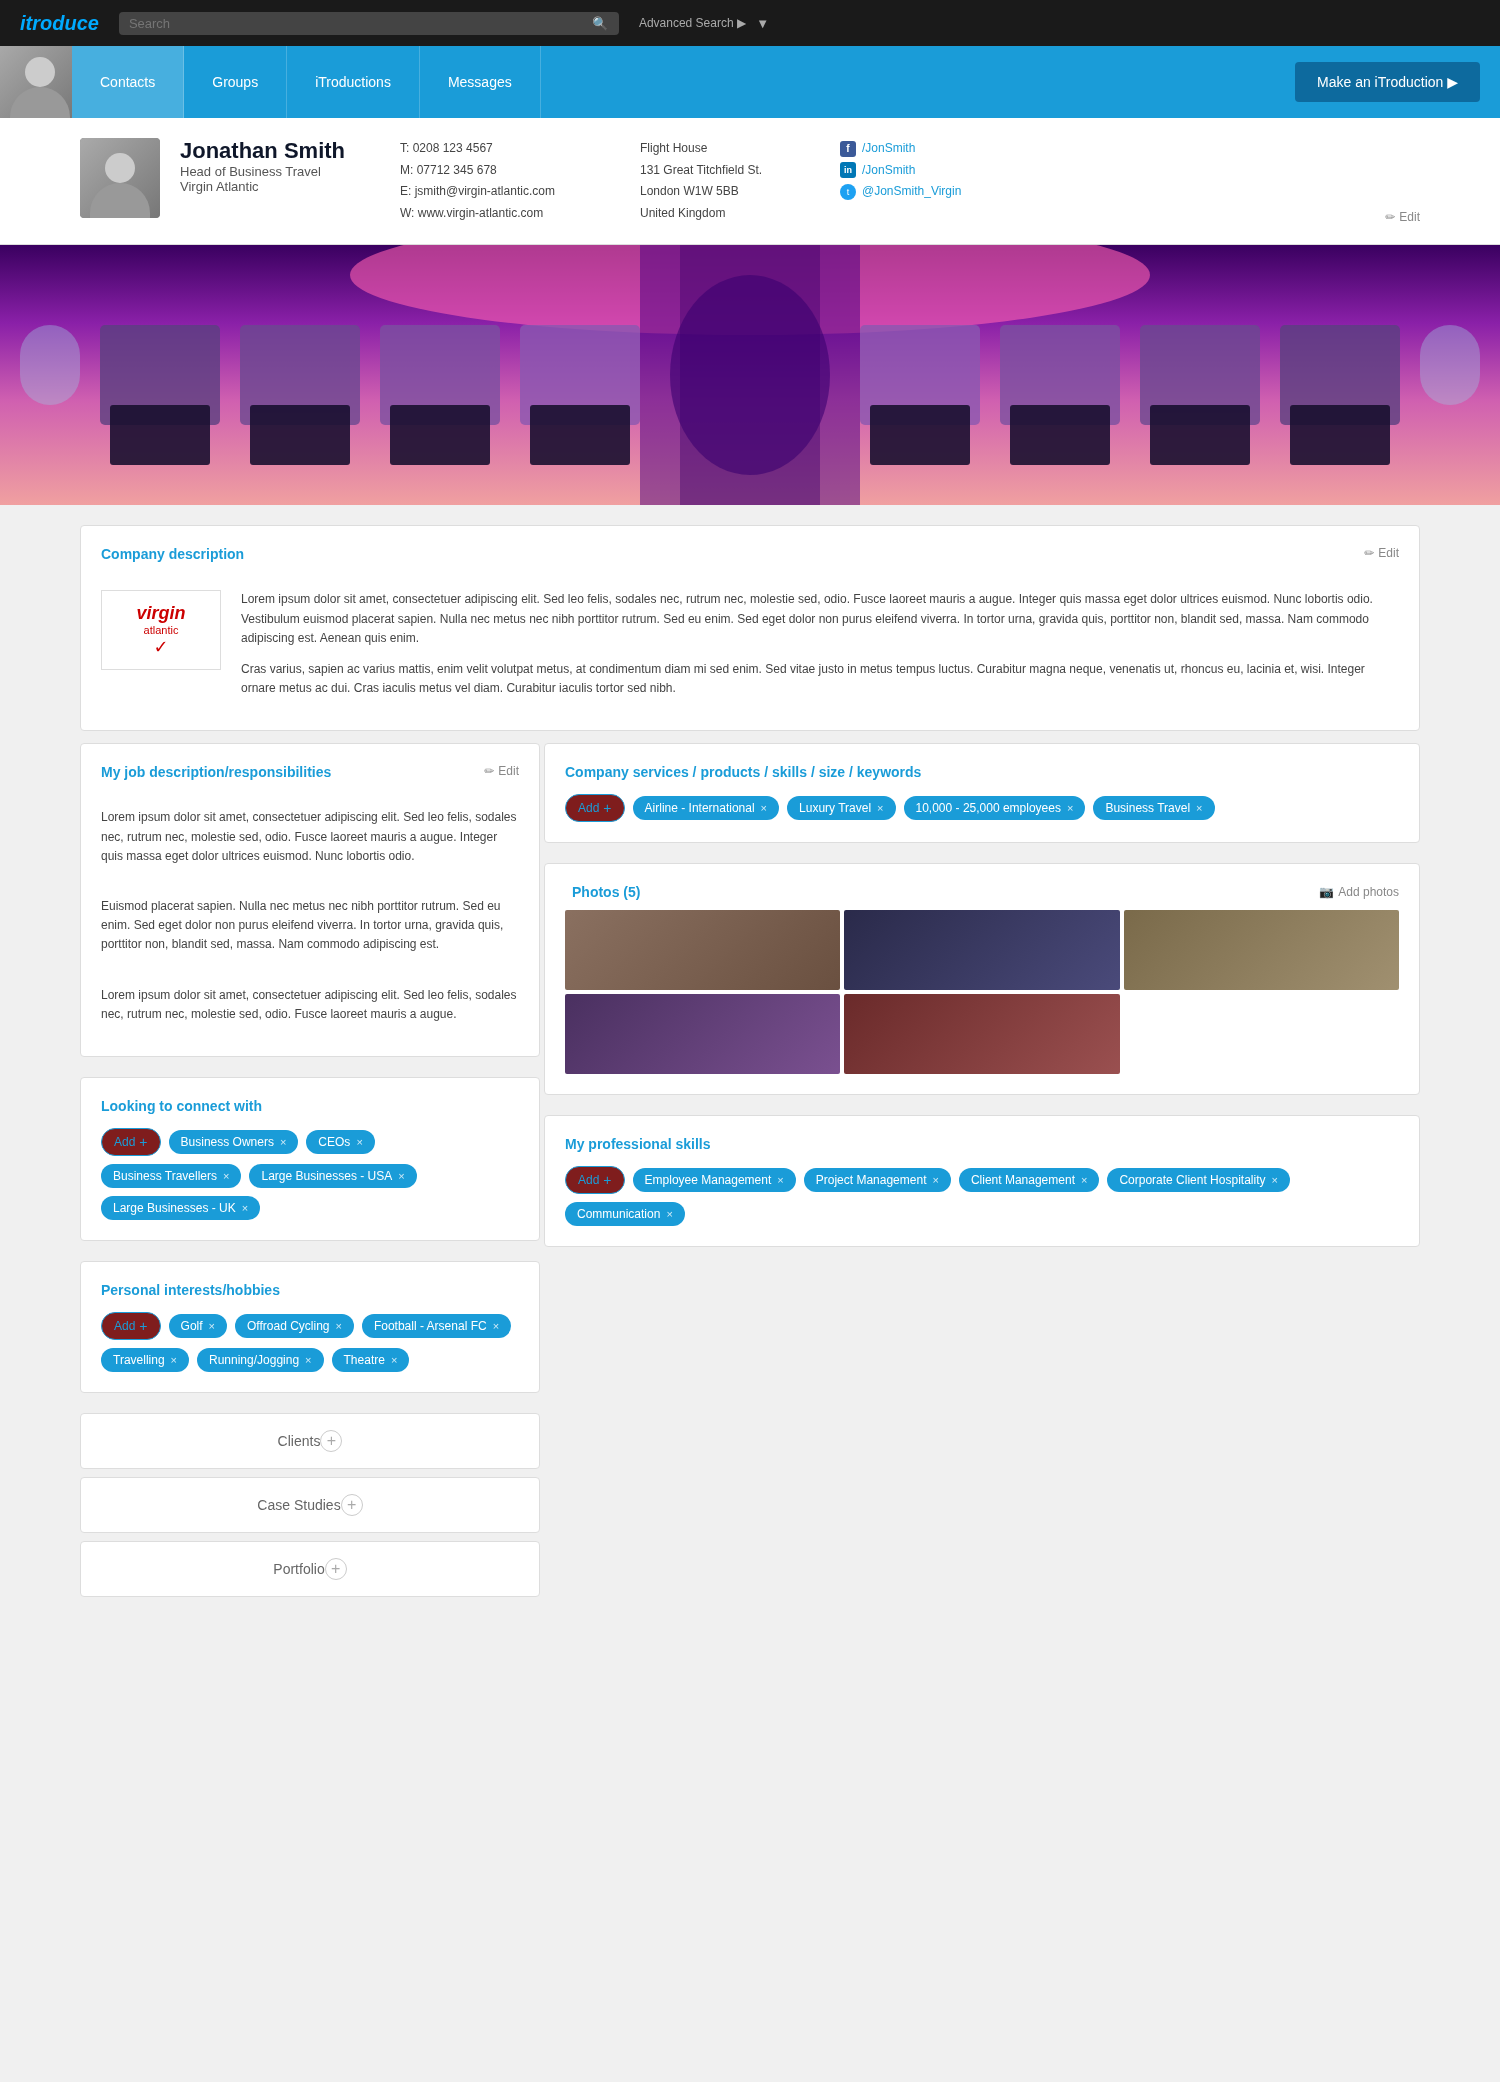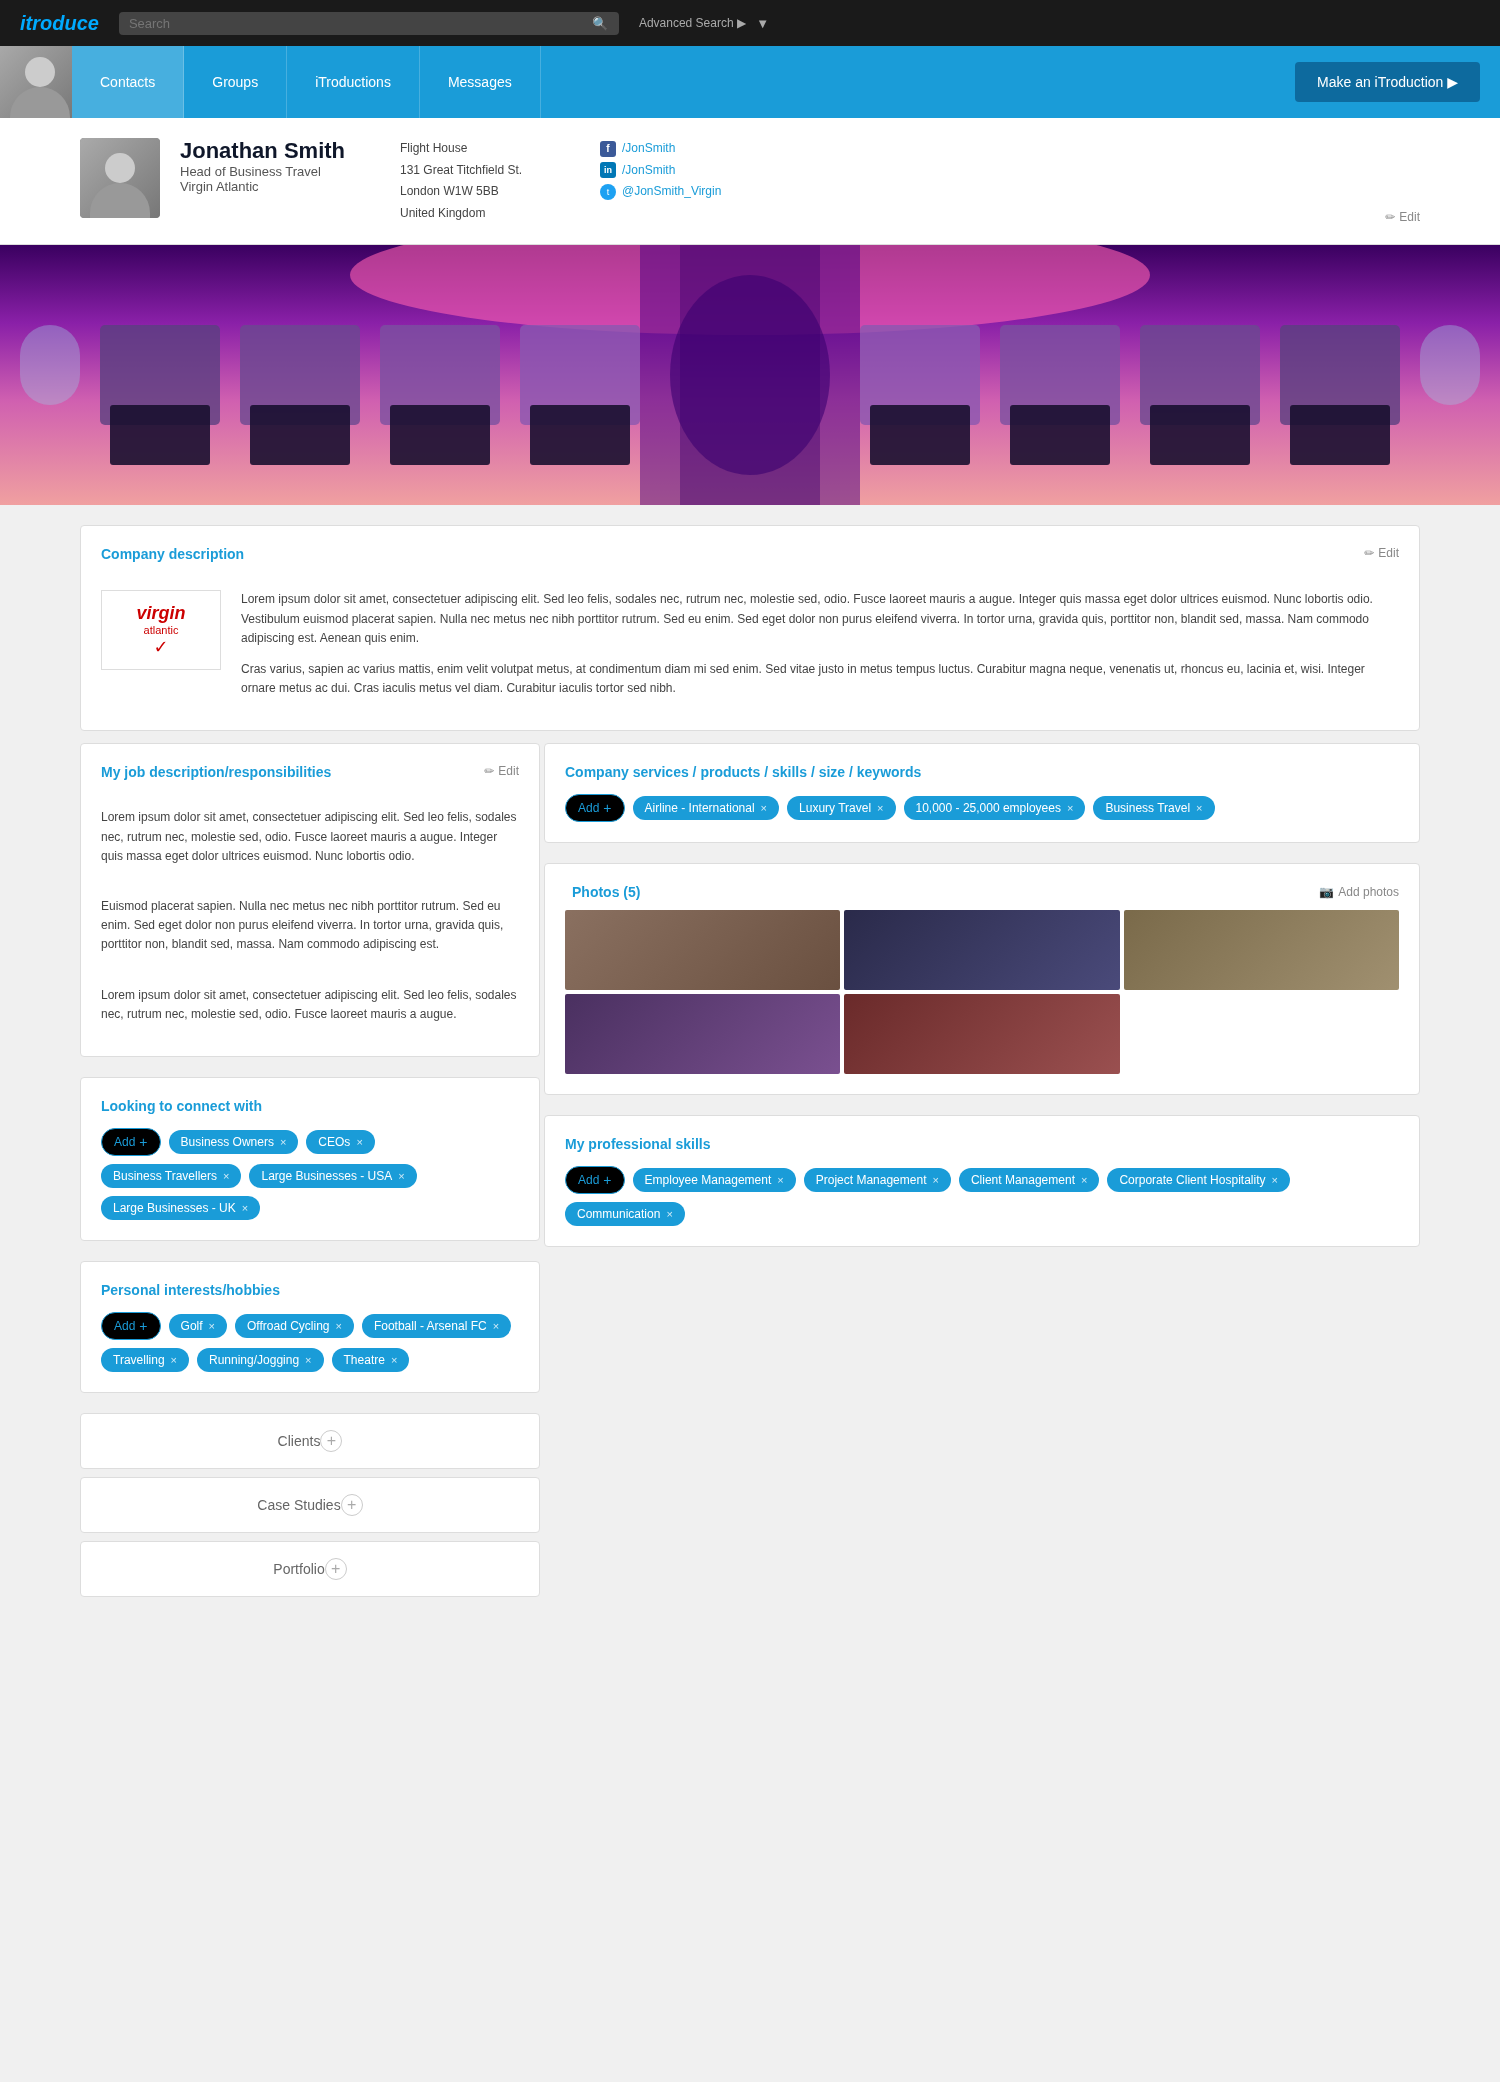--- a/index.html
+++ b/index.html
@@ -52,21 +52,21 @@
     .company-logo-text { text-align: center; }
     .virgin-logo { font-size: 18px; font-weight: bold; color: #cc0000; font-style: italic; }
     .atlantic-text { font-size: 11px; color: #cc0000; }
     .desc-text { font-size: 12px; color: #444; line-height: 1.6; }
     .desc-text p { margin-bottom: 12px; }
 
     
     .tags-container { display: flex; flex-wrap: wrap; gap: 8px; align-items: center; margin-top: 10px; }
     .tag { background: #1a9cd8; color: white; border-radius: 20px; padding: 5px 12px; font-size: 12px; display: flex; align-items: center; gap: 6px; cursor: pointer; }
     .tag-x { color: rgba(255,255,255,0.8); font-size: 11px; cursor: pointer; }
-    .add-btn { border: 1px solid #1a9cd8; color: #1a9cd8; border-radius: 20px; padding: 5px 12px; font-size: 12px; display: flex; align-items: center; gap: 4px; cursor: pointer; background: #000000; }
+    .add-btn { border: 1px solid #1a9cd8; color: #1a9cd8; border-radius: 20px; padding: 5px 12px; font-size: 12px; display: flex; align-items: center; gap: 4px; cursor: pointer; background: #7f1d1d; }
     .add-plus { font-size: 14px; }
 
     
     .photos-grid { display: grid; grid-template-columns: repeat(3, 1fr); gap: 4px; margin-top: 10px; }
     .photo-thumb { height: 80px; background: #888; border-radius: 2px; overflow: hidden; }
     .photo-thumb-1 { background: linear-gradient(135deg, #5a4a3a, #8a7a6a); }
     .photo-thumb-2 { background: linear-gradient(135deg, #3a3a5a, #5a5a8a); }
     .photo-thumb-3 { background: linear-gradient(135deg, #8a7a5a, #a09060); }
     .photo-thumb-4 { background: linear-gradient(135deg, #4a3a5a, #7a6a8a); }
     .photo-thumb-5 { background: linear-gradient(135deg, #6a3a3a, #9a6a6a); }
@@ -114,20 +114,26 @@
 </div>
 
 <div class="profile-header" style="padding: 20px 80px;">
   <div class="profile-avatar">
     <div class="person-face" style="width:80px;height:80px;border-radius:4px;"></div>
   </div>
   <div class="profile-info" style="min-width:180px; margin-right:40px;">
     <div class="profile-name">Jonathan Smith</div>
     <div class="profile-title">Head of Business Travel</div>
     <div class="profile-company">Virgin Atlantic</div>
+  </div>
+  <div class="contact-details" style="min-width:200px; margin-right:40px;">
+    <div>T:   0208 123 4567</div>
+    <div>M:  07712 345 678</div>
+    <div>E:   jsmith@virgin-atlantic.com</div>
+    <div>W:  www.virgin-atlantic.com</div>
   </div>
   <div class="address-details" style="min-width:160px; margin-right:40px;">
     <div>Flight House</div>
     <div>131 Great Titchfield St.</div>
     <div>London W1W 5BB</div>
     <div>United Kingdom</div>
   </div>
   <div class="social-links" style="margin-right:30px;">
     <div class="social-link">
       <span class="social-icon-fb">f</span>

